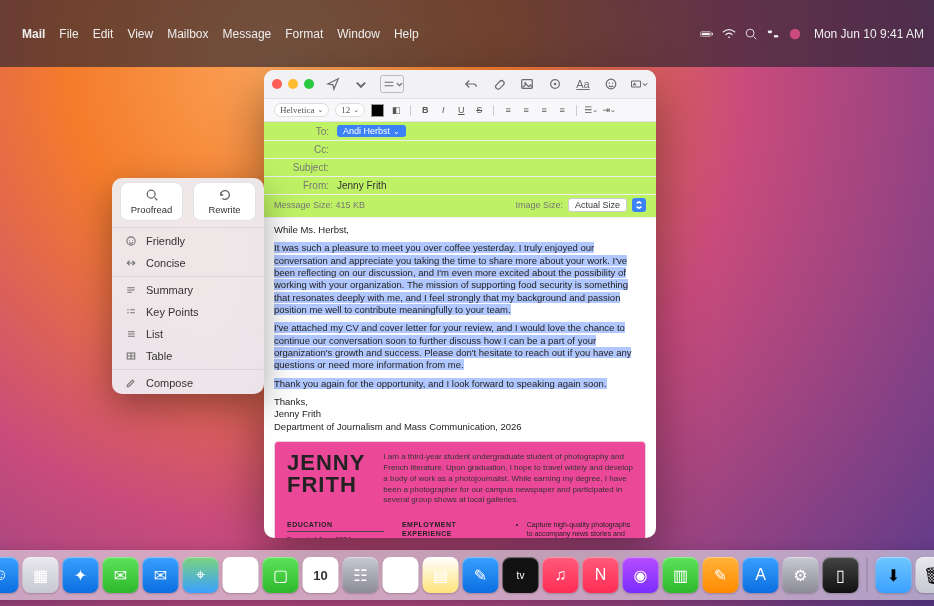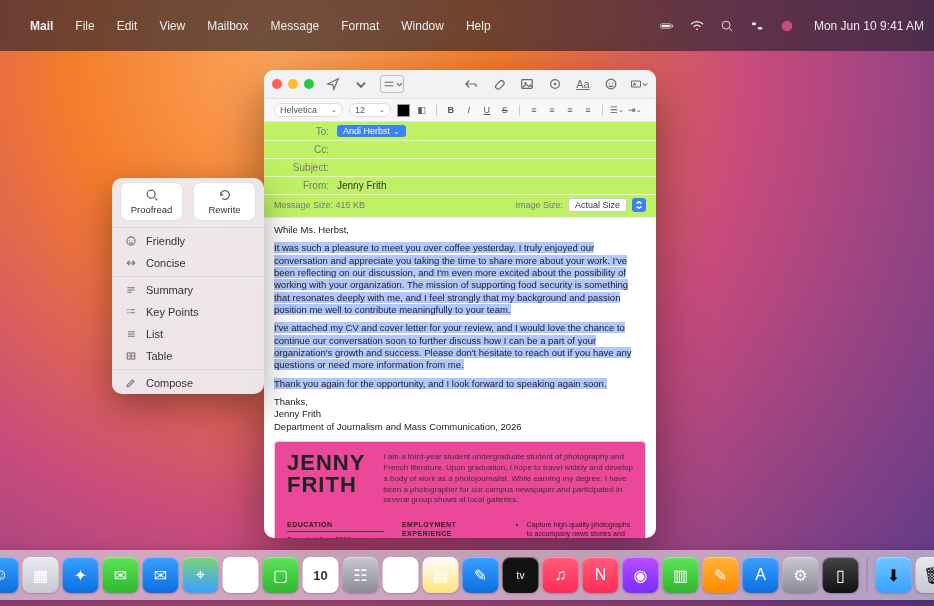--- a/index.html
+++ b/index.html
@@ -1,36 +1,36 @@
 <!DOCTYPE html>
 <html><head>
 <meta charset="utf-8">
 <style>
   html,body{margin:0;padding:0;width:934px;height:606px;overflow:hidden;font-family:-apple-system,Helvetica,Arial,sans-serif;}
   body{background:radial-gradient(circle at 30% 10%,#fca55a 0%,#f47c2b 25%,#c94b7c 55%,#5a3a8a 100%);}
   
-  .menubar{position:absolute;top:0;left:0;right:0;height:35px;background:rgba(40,36,48,.65);display:flex;align-items:center;color:#eee;font-size:12px;padding:8px 10px;gap:8px;}
+  .menubar{position:absolute;top:0;left:0;right:0;height:35px;background:rgba(40,36,48,.65);display:flex;align-items:center;color:#eee;font-size:12px;padding:16px 10px;}
   .menubar .apple{font-size:13px;margin-right:12px;}
   .menubar .app{font-weight:600;margin-right:14px;}
   .menubar .m{margin-right:14px;}
   .menubar .spacer{flex:1;}
   .menubar .status{margin-left:8px;display:flex;align-items:center;}
   .menubar .status svg{width:14px;height:14px;fill:#eee;}
   .menubar .clock{margin-left:12px;}
   
   .mailwin{position:absolute;left:264px;top:70px;width:392px;height:468px;background:#fff;border-radius:10px;box-shadow:0 20px 50px rgba(0,0,0,.4);display:flex;flex-direction:column;overflow:hidden;}
   .mw-titlebar{height:28px;background:#f2f1f4;display:flex;align-items:center;padding:0 8px;border-bottom:1px solid #e3e3e7;}
   .traffic{display:flex;gap:6px;margin-right:10px;}
   .tdot{width:10px;height:10px;border-radius:50%;}
   .tred{background:#ff5f57;}.tyel{background:#febc2e;}.tgrn{background:#28c840;}
   .mw-tool{display:flex;align-items:center;gap:10px;flex:1;}
   .mw-tool .tb{width:18px;height:16px;display:flex;align-items:center;justify-content:center;color:#6b6b70;text-decoration:underline;}
   .mw-tool svg{width:14px;height:14px;stroke:#6b6b70;fill:none;stroke-width:1.4;}
   .mw-format{height:22px;background:#f8f8fa;display:flex;align-items:center;padding:0 10px;font-size:9px;color:#555;border-bottom:1px solid #e3e3e7;gap:6px;}
-  .fontsel{display:flex;align-items:center;gap:14px;border:1px solid #ddd;border-radius:7px;padding:1px 5px;background:#fff;}
+  .fontsel{display:flex;align-items:center;gap:3px;border:1px solid #ddd;border-radius:7px;padding:1px 5px;background:#fff;font-family:Liberation Serif, serif;}
   .fmtbtn{width:12px;height:12px;display:flex;align-items:center;justify-content:center;color:#555;}
   .fmtsep{width:1px;height:11px;background:#ccc;margin:0 2px;}
   .swatch{width:11px;height:11px;background:#000;border:1px solid #999;}
   .mw-headers{background:#bef264;font-size:10px;}
   .hdr{display:flex;align-items:center;padding:3px 10px;border-bottom:1px solid #eee;}
   .hdr .lab{width:55px;color:#777;text-align:right;padding-right:8px;}
   .hdr .val{flex:1;color:#333;}
   .token{display:inline-flex;align-items:center;background:#3b82f6;color:#fff;border-radius:3px;padding:1px 6px;font-size:9px;}
   .token .chev{margin-left:3px;font-size:8px;}
   .msgsize{display:flex;align-items:center;padding:3px 10px 5px;font-size:9px;color:#777;border-bottom:1px solid #eee;}

